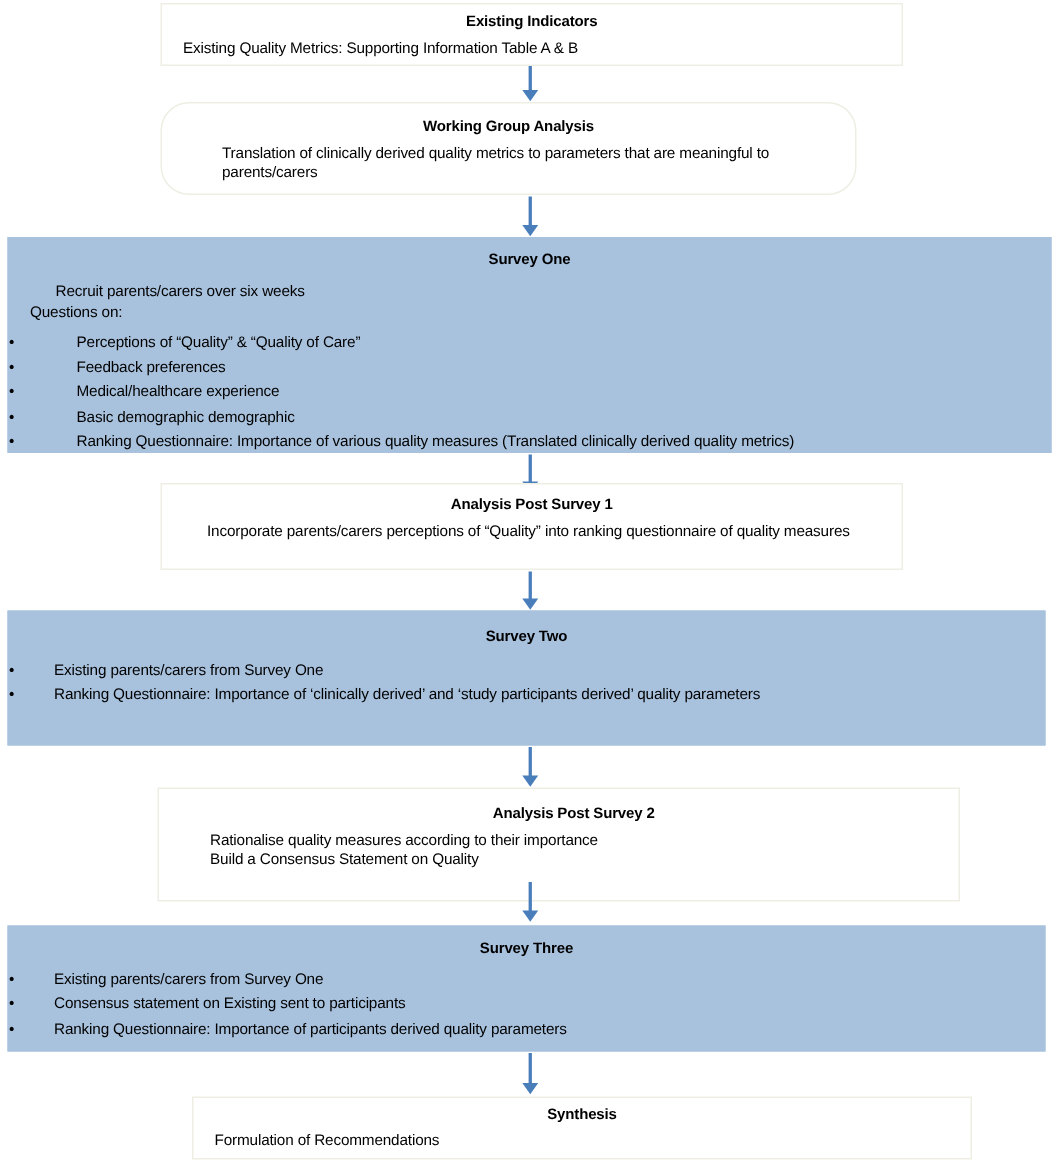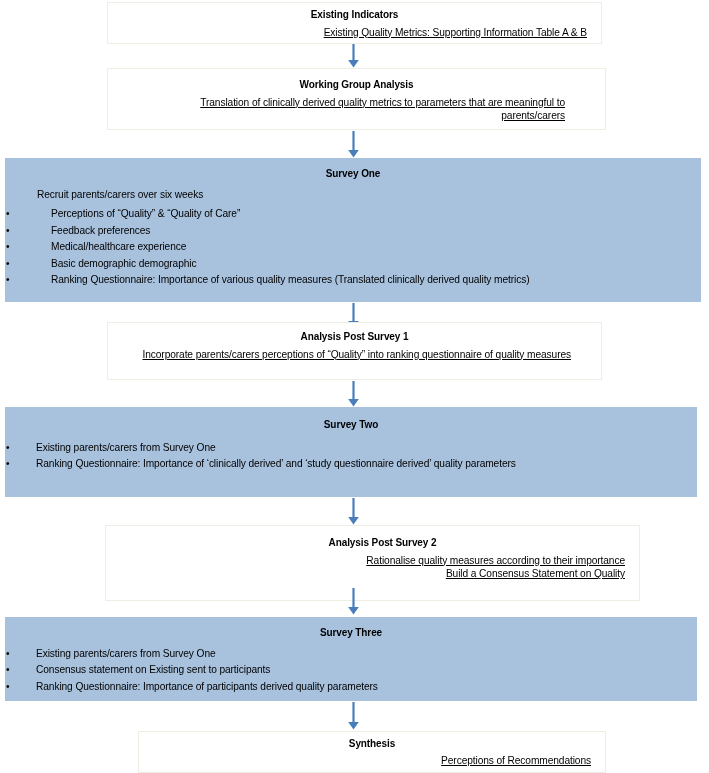--- a/index.html
+++ b/index.html
@@ -38,26 +38,25 @@
   }
 
   .node-title {
     text-align: center;
     font-weight: bold;
     font-size: 10px;
     line-height: 1.25;
     letter-spacing: -0.1px;
   }
   .node-sub {
-    text-align: right;
+    text-align: left;
     font-size: 10.2px;
     line-height: 1.35;
     letter-spacing: -0.1px;
     padding: 0 14px;
-    text-decoration: underline;
   }
 
   
   .lead {
     font-size: 10.2px;
     line-height: 1.45;
     letter-spacing: -0.1px;
     text-align: left;
   }
 
@@ -110,36 +109,37 @@
     <div class="node-sub" style="padding-top:4px;">Existing Quality Metrics: Supporting Information  Table A &amp; B</div>
   </div>
 
   <div class="conn" style="left:347px; top:44px; height:24px;">
     <svg width="13" height="24" viewBox="0 0 13 24">
       <line x1="6.5" y1="0" x2="6.5" y2="17" stroke="#4a7ebb" stroke-width="2.2"></line>
       <polygon points="1.2,16 11.8,16 6.5,23.5" fill="#4a7ebb"></polygon>
     </svg>
   </div>
 
-  <div class="node white" style="left:107px; top:68px; width:499px; height:62px;">
+  <div class="node white" style="left:107px; top:68px; width:464px; height:62px;border-radius:19px;">
     <div class="node-title" style="padding-top:10px;">Working Group Analysis</div>
     <div class="node-sub" style="padding-top:4px; padding-left:40px; padding-right:40px;">Translation of clinically derived quality metrics to parameters that are meaningful to parents/carers</div>
   </div>
 
   <div class="conn" style="left:347px; top:131px; height:27px;">
     <svg width="13" height="27" viewBox="0 0 13 27">
       <line x1="6.5" y1="0" x2="6.5" y2="20" stroke="#4a7ebb" stroke-width="2.2"></line>
       <polygon points="1.2,19 11.8,19 6.5,26.5" fill="#4a7ebb"></polygon>
     </svg>
   </div>
 
   <div class="node blue" style="left:5px; top:158px; width:696px; height:144px;">
     <div class="node-title" style="padding-top:9px;">Survey One</div>
 
     <div class="lead" style="margin-left:14px; margin-top:7px;padding-left:17px;">Recruit parents/carers over six weeks</div>
+    <div class="lead" style="margin-left:14px;">Questions on:</div>
 
     <ul class="bullets indent-deep" style="margin-top:4px;">
       <li>
         <span class="bdot">•</span>
         <span class="btxt">Perceptions of “Quality” &amp; “Quality of Care”</span>
       </li>
       <li>
         <span class="bdot">•</span>
         <span class="btxt">Feedback preferences</span>
       </li>
@@ -180,21 +180,21 @@
   <div class="node blue" style="left:5px; top:407px; width:692px; height:90px;">
     <div class="node-title" style="padding-top:11px;">Survey Two</div>
 
     <ul class="bullets indent-shallow" style="margin-top:8px;">
       <li>
         <span class="bdot">•</span>
         <span class="btxt">Existing parents/carers from Survey One</span>
       </li>
       <li>
         <span class="bdot">•</span>
-        <span class="btxt">Ranking Questionnaire: Importance of ‘clinically derived’ and ‘study questionnaire derived’ quality parameters</span>
+        <span class="btxt">Ranking Questionnaire: Importance of ‘clinically derived’ and ‘study participants derived’ quality parameters</span>
       </li>
     </ul>
   </div>
 
   <div class="conn" style="left:347px; top:498px; height:27px;">
     <svg width="13" height="27" viewBox="0 0 13 27">
       <line x1="6.5" y1="0" x2="6.5" y2="20" stroke="#4a7ebb" stroke-width="2.2"></line>
       <polygon points="1.2,19 11.8,19 6.5,26.5" fill="#4a7ebb"></polygon>
     </svg>
   </div>
@@ -231,18 +231,18 @@
     </ul>
   </div>
 
   <div class="conn" style="left:347px; top:702px; height:28px;">
     <svg width="13" height="28" viewBox="0 0 13 28">
       <line x1="6.5" y1="0" x2="6.5" y2="21" stroke="#4a7ebb" stroke-width="2.2"></line>
       <polygon points="1.2,20 11.8,20 6.5,27.5" fill="#4a7ebb"></polygon>
     </svg>
   </div>
 
-  <div class="node white" style="left:138px; top:731px; width:468px; height:42px;">
+  <div class="node white" style="left:128px; top:731px; width:520px; height:42px;">
     <div class="node-title" style="padding-top:6px;">Synthesis</div>
-    <div class="node-sub" style="padding-top:3px;">Perceptions of Recommendations</div>
+    <div class="node-sub" style="padding-top:3px;">Formulation of Recommendations</div>
   </div>
 
 </div>
 
 </body></html>

